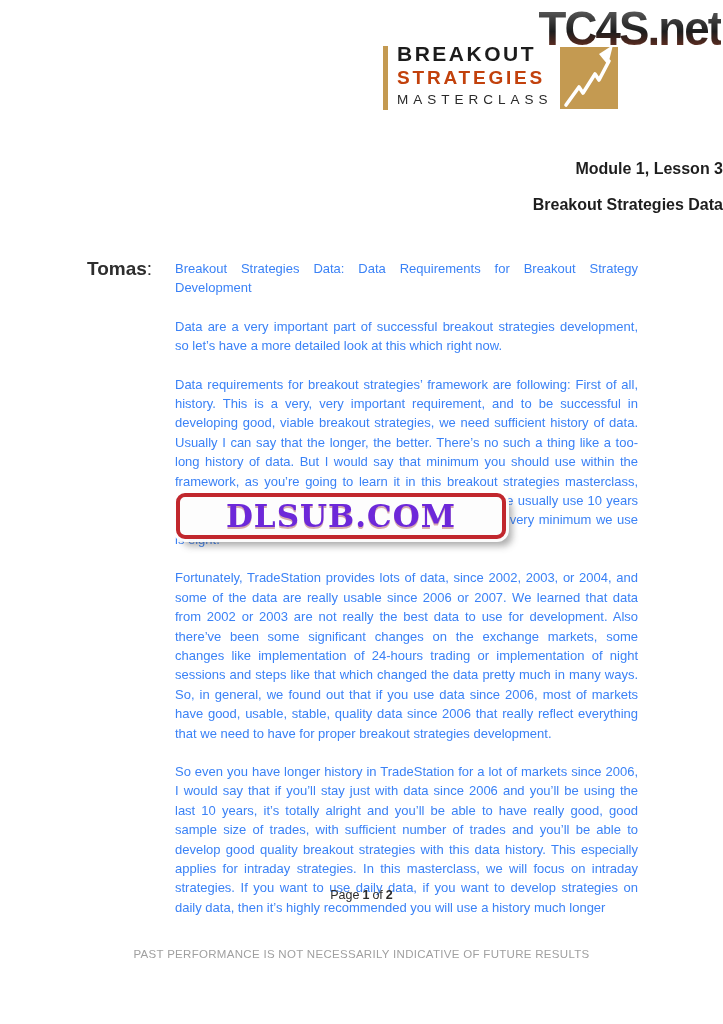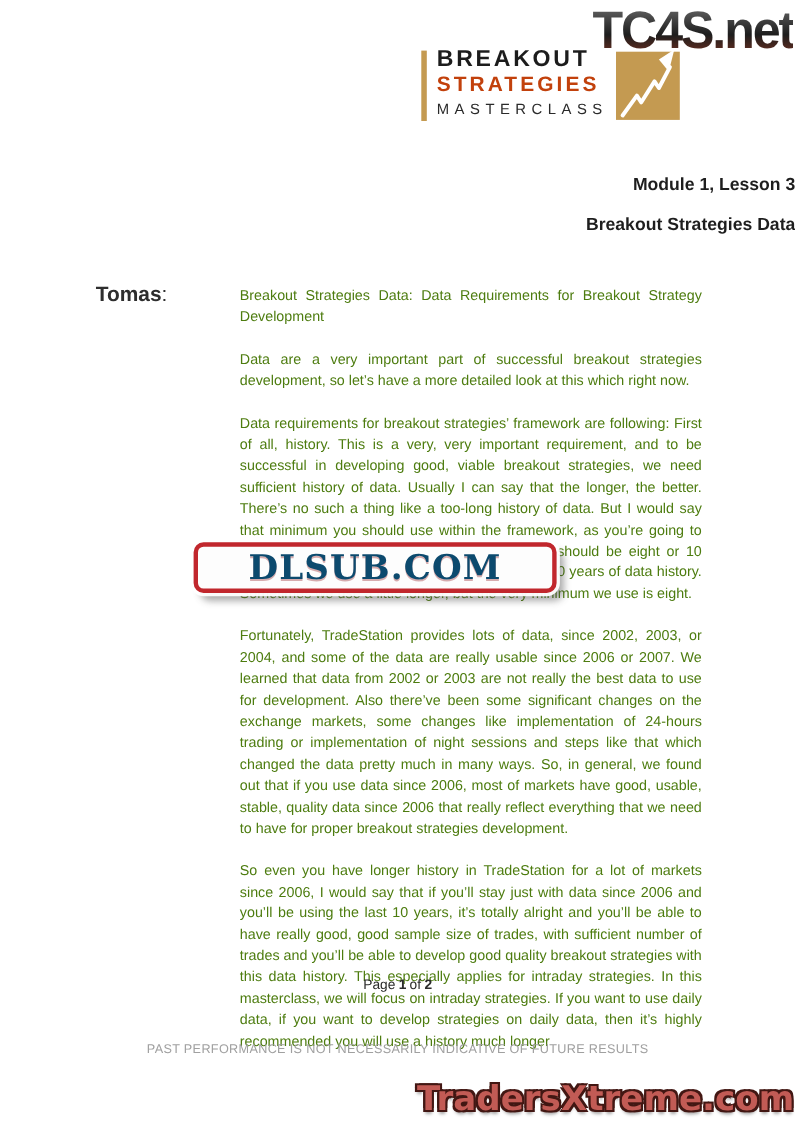--- a/index.html
+++ b/index.html
@@ -42,21 +42,21 @@
   .wm-center{
     position:absolute;left:176px;top:493px;width:322px;height:38px;
     background:#fdfdfd;
     border:4px solid #c1272d;border-radius:9px;
     box-shadow:0 0 0 3px rgba(255,255,255,0.95),6px 7px 7px rgba(70,70,70,0.45);
     display:flex;align-items:center;justify-content:center;
     z-index:5;
   }
   .wm-center span{
     font-family:"DejaVu Serif",serif;font-weight:bold;
-    font-size:31px;letter-spacing:1px;color:#0c4a6e;
+    font-size:31px;letter-spacing:1px;color:#6d28d9;
     text-shadow:0 2px 0 rgba(140,20,25,0.35);
     white-space:nowrap;
   }
   .wm-bottom{
     position:absolute;right:1px;top:981px;
     font-family:"DejaVu Sans",sans-serif;font-weight:bold;
     font-size:31px;letter-spacing:0px;
     color:#c25b55;
     text-shadow:
       -2px -2px 0 #421713, 2px -2px 0 #421713,
@@ -67,21 +67,21 @@
   }
 
   
   .title-block{position:absolute;left:0;right:0;top:159px;text-align:right;color:#1e1e1e;}
   .title-line{font-size:16px;font-weight:bold;line-height:20px;margin-bottom:16px;}
 
   
   .transcript{position:absolute;left:87px;top:259px;width:551px;display:flex;}
   .speaker{flex:0 0 88px;font-size:19px;color:#2e2e2e;line-height:19.4px;}
   .speaker b{font-weight:bold;}
-  .content{flex:1;width:463px;font-size:13px;line-height:19.4px;text-align:justify;color:#4d7c0f;margin-left:43px;}
+  .content{flex:1;width:463px;font-size:13px;line-height:19.4px;text-align:justify;color:#3b82f6;}
   .content p{margin:0 0 19px 0;}
 
   
   .page-num{position:absolute;left:0;right:0;top:888px;text-align:center;font-size:12.5px;color:#2b2b2b;}
   .page-num .b{font-weight:bold;}
   .page-num span{padding:0 1.5px;}
   .copyright{position:absolute;left:0;right:0;top:921px;text-align:center;font-size:12px;color:#9e9e9e;letter-spacing:0.3px;}
   .disclaimer{position:absolute;left:0;right:0;top:947px;text-align:center;font-size:11.5px;line-height:15.5px;color:#a0a0a0;letter-spacing:0.3px;}
 </style>
 </head>
@@ -126,15 +126,14 @@
     <span>DLSUB.COM</span>
   </div>
 
   <div class="page-num">
     <span>Page</span><span class="b">1</span><span>of</span><span class="b">2</span>
   </div>
   <div class="disclaimer">
     <div>PAST PERFORMANCE IS NOT NECESSARILY INDICATIVE OF FUTURE RESULTS</div>
   </div>
 
-  <div class="wm-bottom">TradersXtreme.com</div>
 
 </div>
 
 </body></html>

